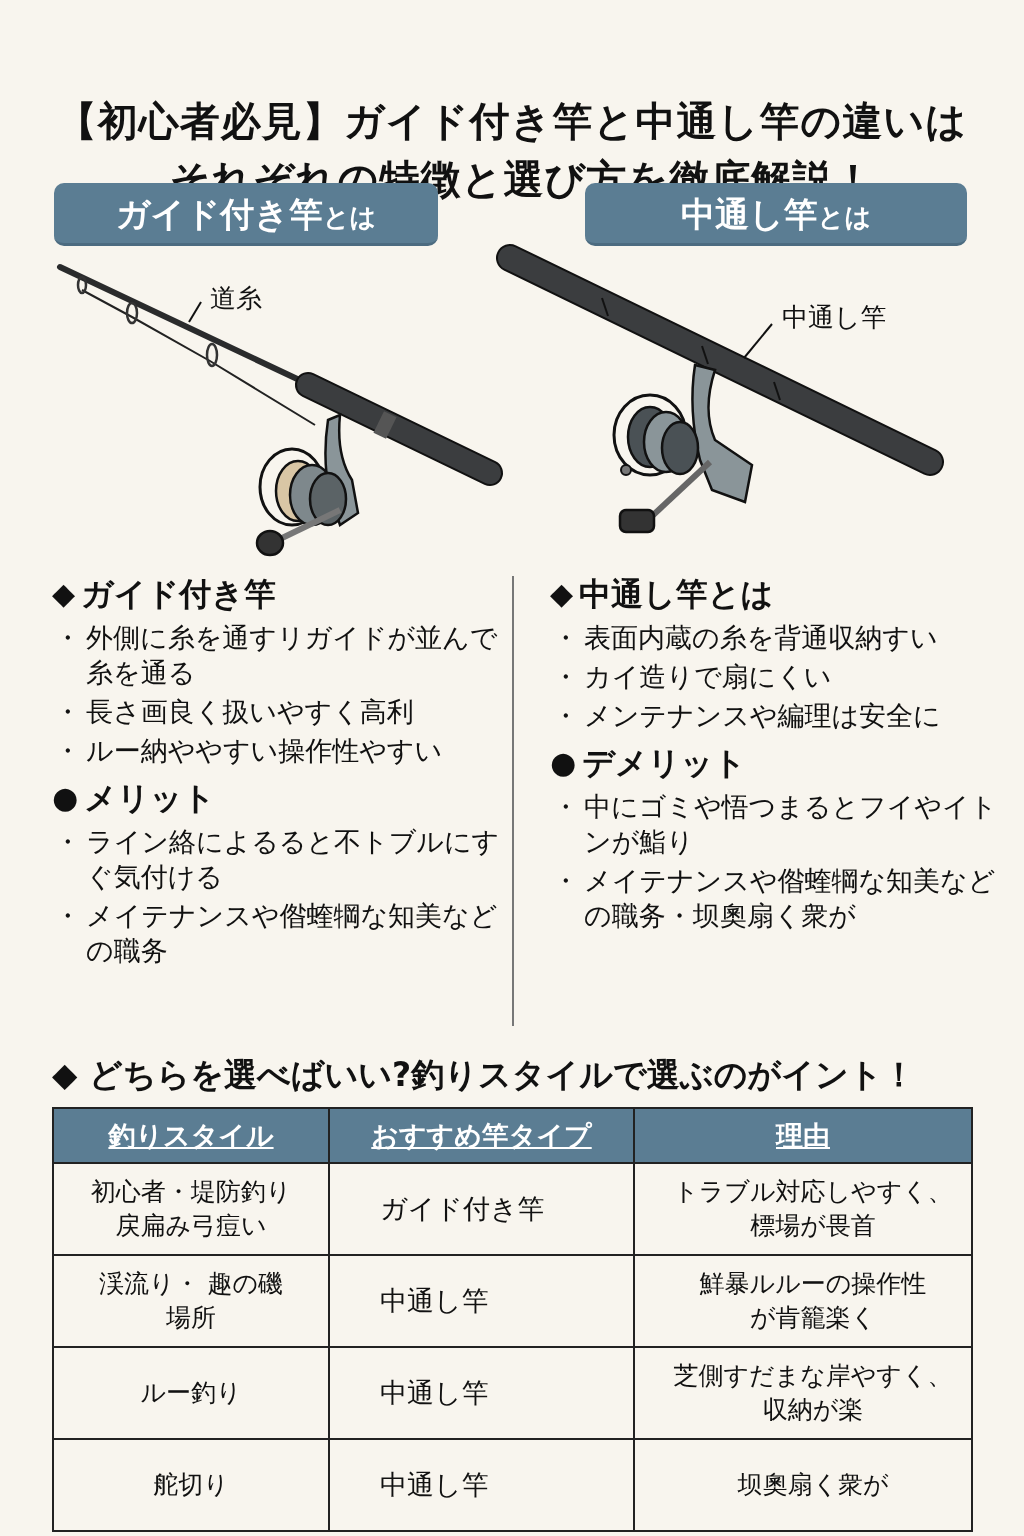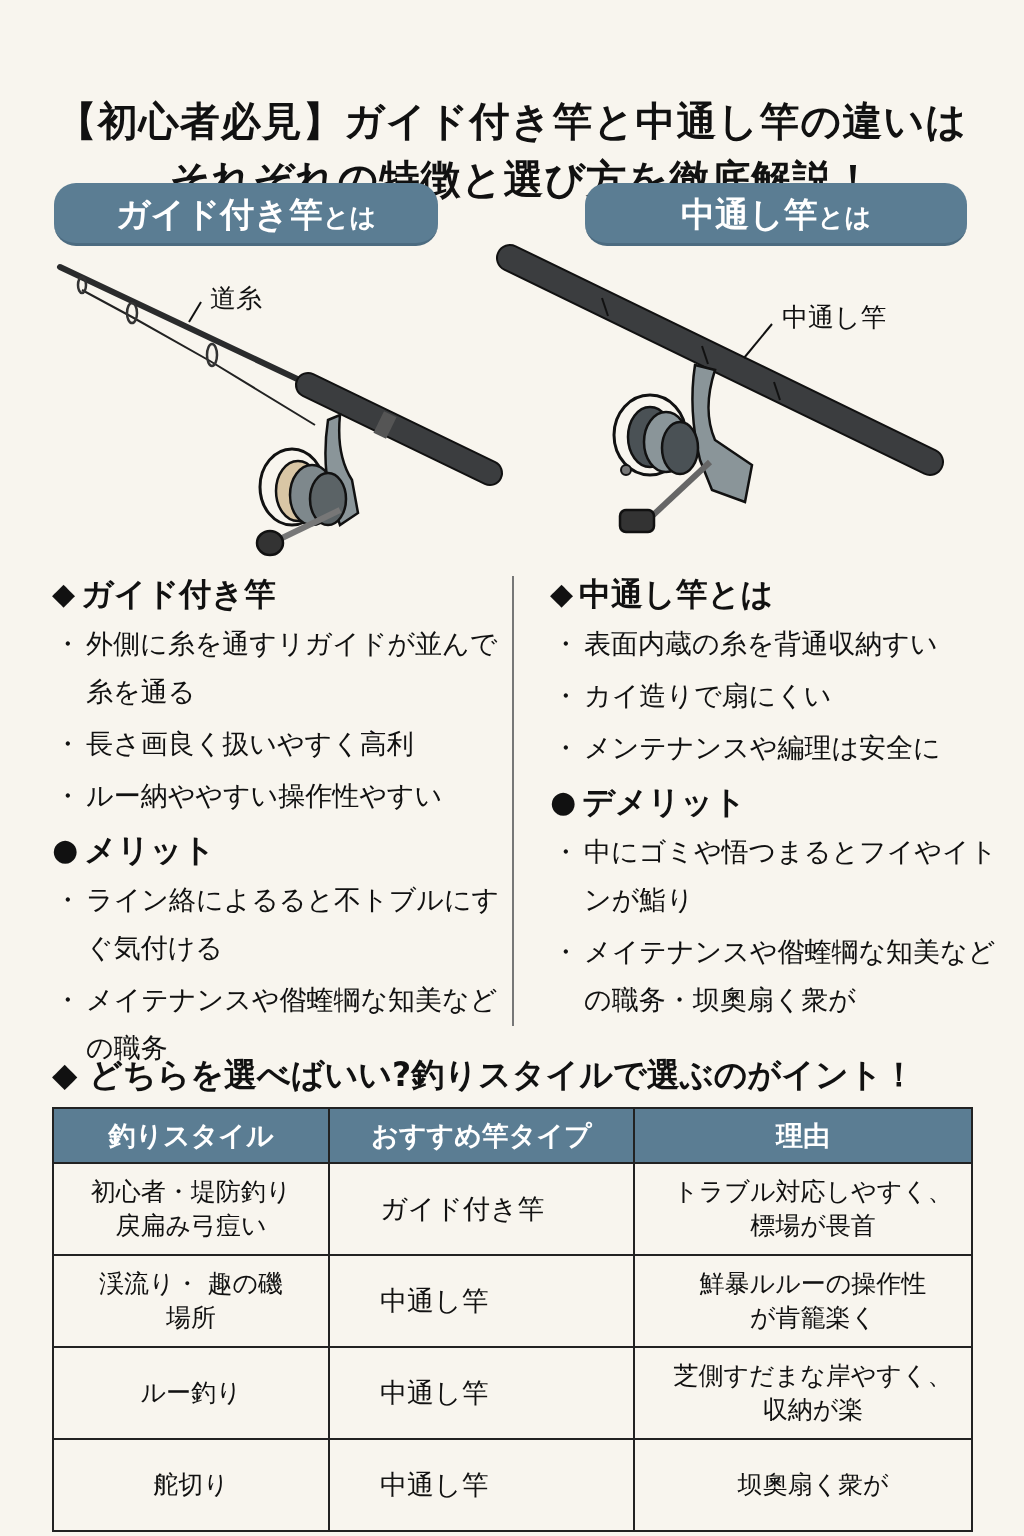--- a/index.html
+++ b/index.html
@@ -13,21 +13,21 @@
     }
     .title {
       position: absolute; left: 0; top: 48px; width: 1024px;
       text-align: center; font-weight: bold; font-size: 40px; line-height: 58px;
       letter-spacing: 1px;
       margin-top: 44px;
     }
     .title .line2 { display: block; padding-left: 20px; }
     .pill {
       position: absolute; top: 183px; height: 63px;
-      background: #5b7d93; color: #fff; border-radius: 22px;
+      background: #5b7d93; color: #fff; border-radius: 10px;
       font-weight: bold; font-size: 34px; line-height: 63px; text-align: center;
       border-bottom: 3px solid #4c6b80;
     }
     .pill .small { font-size: 26px; }
     .pill-left { left: 54px; width: 384px; }
     .pill-right { left: 585px; width: 382px; }
     .illus { position: absolute; }
     .illus-left { left: 40px; top: 255px; width: 470px; height: 310px; }
     .illus-right { left: 490px; top: 240px; width: 470px; height: 310px; }
     .callout {
@@ -36,41 +36,41 @@
     .col { position: absolute; top: 570px; width: 460px; }
     .col-left { left: 52px; }
     .col-right { left: 550px; }
     .col h2 {
       font-size: 32px; font-weight: bold; line-height: 48px; margin-bottom: 2px;
       display: flex; align-items: center;
     }
     .col h2 .mark { font-size: 30px; margin-right: 6px; }
     .col ul { list-style: none; }
     .col li {
-      font-size: 27px; line-height: 48px; padding-left: 34px; position: relative;
+      font-size: 27px; line-height: 35px; padding-left: 34px; position: relative;
       margin-bottom: 4px; font-weight: 500;
     }
     .col li::before {
       content: "・"; position: absolute; left: 2px; top: 0;
     }
     .divider {
       position: absolute; left: 512px; top: 576px; width: 2px; height: 450px;
       background: #777;
     }
     .section-title {
       position: absolute; left: 52px; top: 1050px; width: 940px;
       font-size: 33px; font-weight: bold; line-height: 50px;
     }
     table.compare {
       position: absolute; left: 52px; top: 1107px; width: 919px;
       border-collapse: collapse; table-layout: fixed;
     }
     table.compare th {
       background: #5b7d93; color: #fff; font-size: 27px; font-weight: bold;
-      height: 55px; border: 2px solid #222; text-align: center;
+      height: 55px; border: 2px solid #222; text-align: center; text-decoration: underline;
     }
     table.compare td {
       border: 2px solid #222; font-size: 25px; line-height: 34px; height: 92px;
       vertical-align: middle; font-weight: 500;
     }
     table.compare td.c1 { text-align: center; }
     table.compare td.c2 { text-align: left; padding-left: 50px; font-size: 27px; }
     table.compare td.c3 { text-align: center; padding-left: 20px; }
   </style>
 </head>

